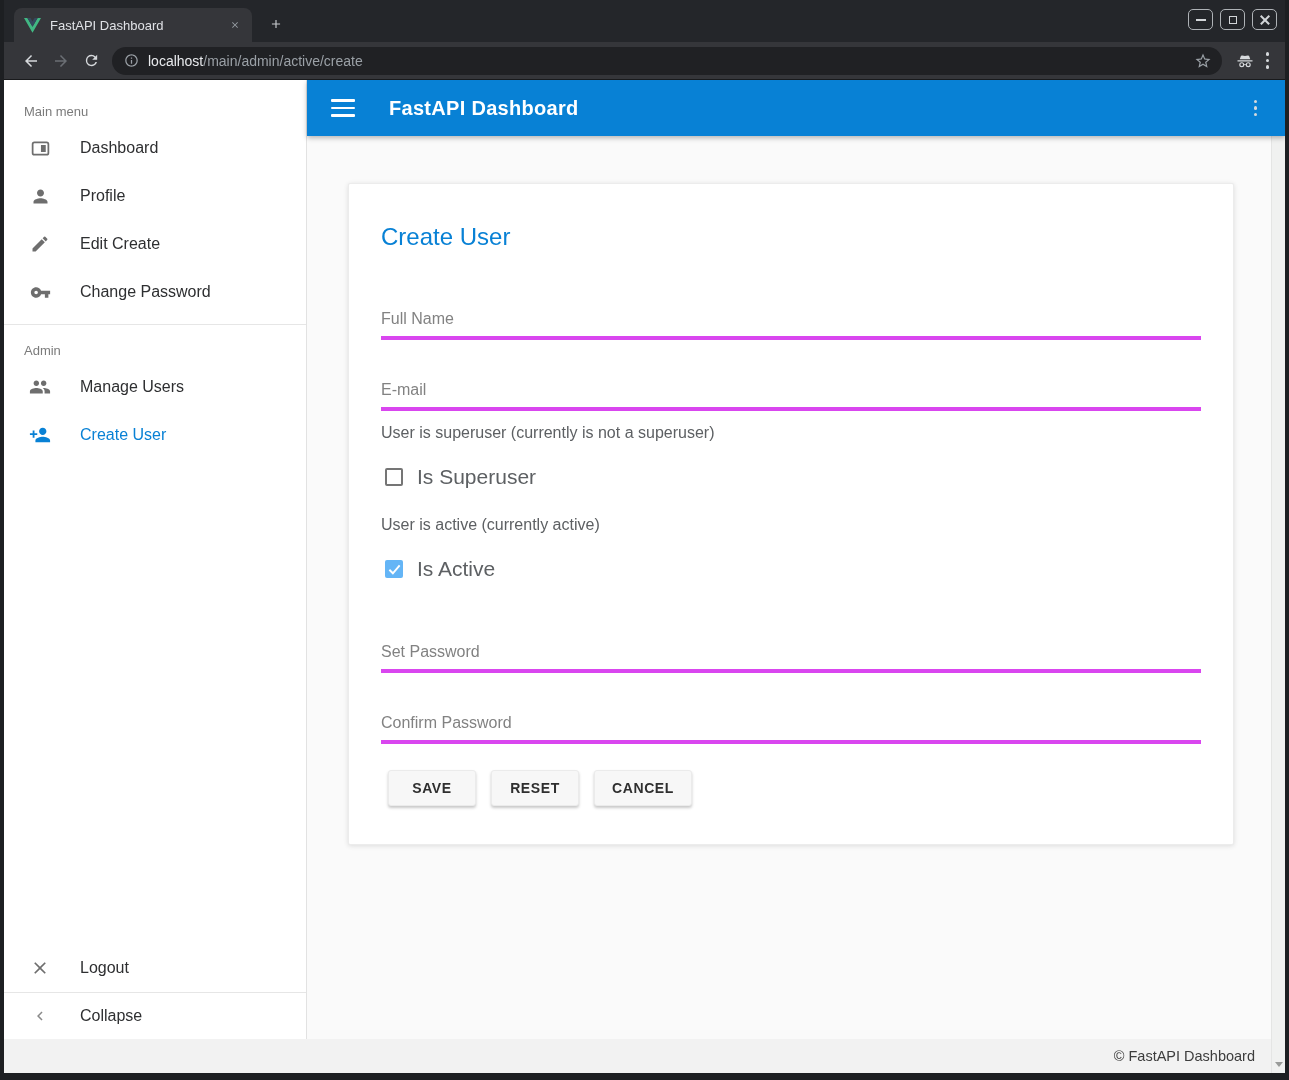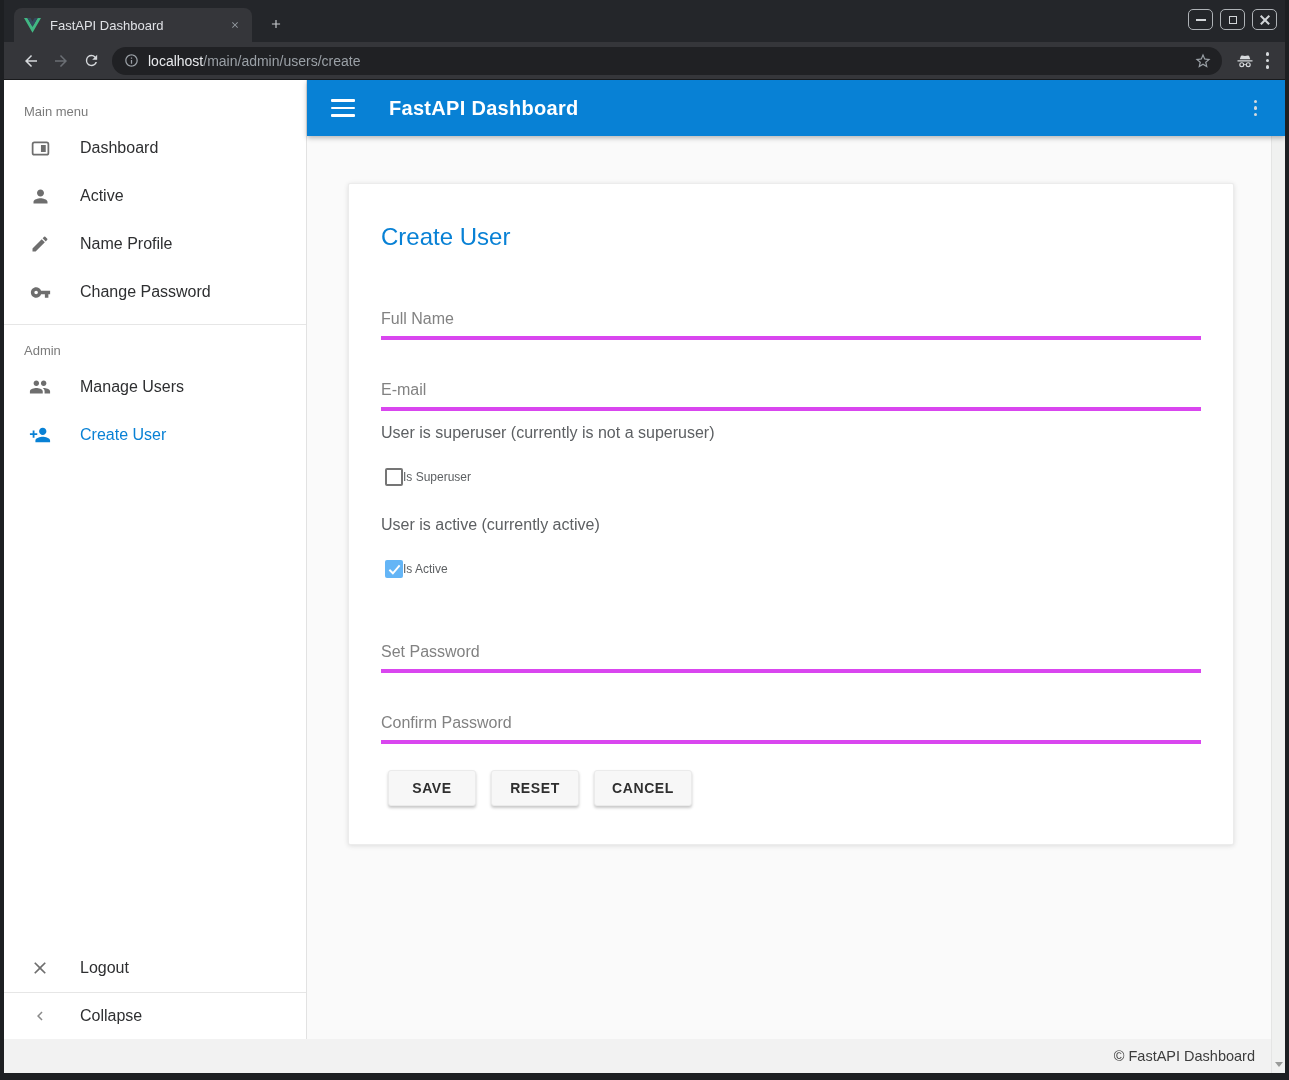--- a/index.html
+++ b/index.html
@@ -61,21 +61,21 @@
   .card { width:886px; margin:47px 0 0 41px; background:#ffffff; border-radius:2px; border:1px solid #ececec; box-shadow:0 1px 5px rgba(0,0,0,0.12); padding:38px 32px 38px 32px; }
   .card-title { font-size:24px; line-height:30px; color:#0881d5; font-weight:normal; }
   .field { margin-top:57px; border-bottom:4px solid #d946ef; padding-bottom:7px; }
   .field + .field { margin-top:40px; }
   .field .ph { font-size:16px; line-height:20px; color:#828282; }
   .hint { margin-top:12px; font-size:16px; line-height:20px; color:#5d6063; }
   .cb-row { margin-top:22px; display:flex; align-items:center; height:24px; }
   .cb { width:18px; height:18px; border-radius:2px; flex:none; margin-left:4px; }
   .cb.unchecked { border:2px solid #757575; background:#ffffff; }
   .cb.checked { background:#64b5f6; display:flex; align-items:center; justify-content:center; }
-  .cb-label { font-size:12px; color:#5d6063; }
+  .cb-label { margin-left:14px; font-size:21px; color:#5d6063; }
   .hint.second { margin-top:26px; }
   .field.password { margin-top:61px; }
   .field.confirm { margin-top:40px; }
   .btn-row { margin-top:26px; display:flex; padding-left:7px; }
   .btn { height:36px; min-width:88px; padding:0 17px; margin-right:15px; background:#f7f7f7; border:1px solid #ebebeb; border-radius:3px; font-family:"Liberation Sans", sans-serif; font-size:14px; font-weight:bold; letter-spacing:0.6px; color:#2f2f2f; box-shadow:0 2px 3px rgba(0,0,0,0.22); cursor:pointer; }
 
   
   .footer { position:absolute; left:0; right:14px; bottom:0; height:34px; background:#f2f2f2; display:flex; align-items:center; justify-content:flex-end; padding-right:16px; }
   .footer span { font-size:14.5px; color:#3d3d3d; }
 
@@ -133,21 +133,21 @@
     </div>
     <div class="nav-btn">
       <svg width="17" height="17" viewBox="0 0 24 24">
           <path d="M17.65 6.35A7.95 7.95 0 0 0 12 4a8 8 0 1 0 7.73 10h-2.08A6 6 0 1 1 12 6c1.66 0 3.14.69 4.22 1.78L13 11h7V4l-2.35 2.35z"></path>
         </svg>
     </div>
     <div class="omnibox">
       <svg width="15" height="15" viewBox="0 0 24 24">
           <path fill="#9aa0a6" d="M11 7h2v2h-2zm0 4h2v6h-2zm1-9C6.48 2 2 6.48 2 12s4.48 10 10 10 10-4.48 10-10S17.52 2 12 2zm0 18c-4.41 0-8-3.59-8-8s3.59-8 8-8 8 3.59 8 8-3.59 8-8 8z"></path>
         </svg>
-      <span class="url"><span class="host">localhost</span><span class="path">/main/admin/users/create</span></span>
+      <span class="url"><span class="host">localhost</span><span class="path">/main/admin/active/create</span></span>
       <svg width="18" height="18" viewBox="0 0 24 24">
           <path fill="#9aa0a6" d="M22 9.24l-7.19-.62L12 2 9.19 8.63 2 9.24l5.46 4.73L5.82 21 12 17.27 18.18 21l-1.63-7.03L22 9.24zM12 15.4l-3.76 2.27 1-4.28-3.32-2.88 4.38-.38L12 6.1l1.71 4.04 4.38.38-3.32 2.88 1 4.28L12 15.4z"></path>
         </svg>
     </div>
     <div class="nav-btn">
       <svg width="20" height="20" viewBox="0 0 24 24">
           <path fill="#d6d9dc" d="M17.06 6.32c-.22-.64-.88-1.02-1.54-.89l-2.06.41a7.9 7.9 0 0 1-2.92 0l-2.06-.41c-.66-.13-1.32.25-1.54.89L5.7 9.9h12.6l-1.24-3.58zM3 11.2h18v1.5H3z"></path>
           <circle cx="8.1" cy="16.4" r="2.3" fill="none" stroke="#d6d9dc" stroke-width="1.4"></circle>
           <circle cx="15.9" cy="16.4" r="2.3" fill="none" stroke="#d6d9dc" stroke-width="1.4"></circle>
           <path fill="#d6d9dc" d="M10.7 15.9h2.6v1h-2.6z"></path>
@@ -175,30 +175,30 @@
           </span>
           <span class="lbl">Dashboard</span>
         </div>
 
         <div class="side-item">
           <span class="ic">
             <svg width="21" height="21" viewBox="0 0 24 24">
                 <path d="M12 12c2.21 0 4-1.79 4-4s-1.79-4-4-4-4 1.79-4 4 1.79 4 4 4zm0 2c-2.67 0-8 1.34-8 4v2h16v-2c0-2.66-5.33-4-8-4z"></path>
               </svg>
           </span>
-          <span class="lbl">Active</span>
+          <span class="lbl">Profile</span>
         </div>
 
         <div class="side-item">
           <span class="ic">
             <svg width="20" height="20" viewBox="0 0 24 24">
                 <path d="M3 17.25V21h3.75L17.81 9.94l-3.75-3.75L3 17.25zM20.71 7.04c.39-.39.39-1.02 0-1.41l-2.34-2.34a1 1 0 0 0-1.41 0l-1.83 1.83 3.75 3.75 1.83-1.83z"></path>
               </svg>
           </span>
-          <span class="lbl">Name Profile</span>
+          <span class="lbl">Edit Create</span>
         </div>
 
         <div class="side-item">
           <span class="ic">
             <svg width="21" height="21" viewBox="0 0 24 24">
                 <path d="M12.65 10C11.83 7.67 9.61 6 7 6c-3.31 0-6 2.69-6 6s2.69 6 6 6c2.61 0 4.83-1.67 5.65-4H17v4h4v-4h2v-4H12.65zM7 14c-1.1 0-2-.9-2-2s.9-2 2-2 2 .9 2 2-.9 2-2 2z"></path>
               </svg>
           </span>
           <span class="lbl">Change Password</span>
         </div>

